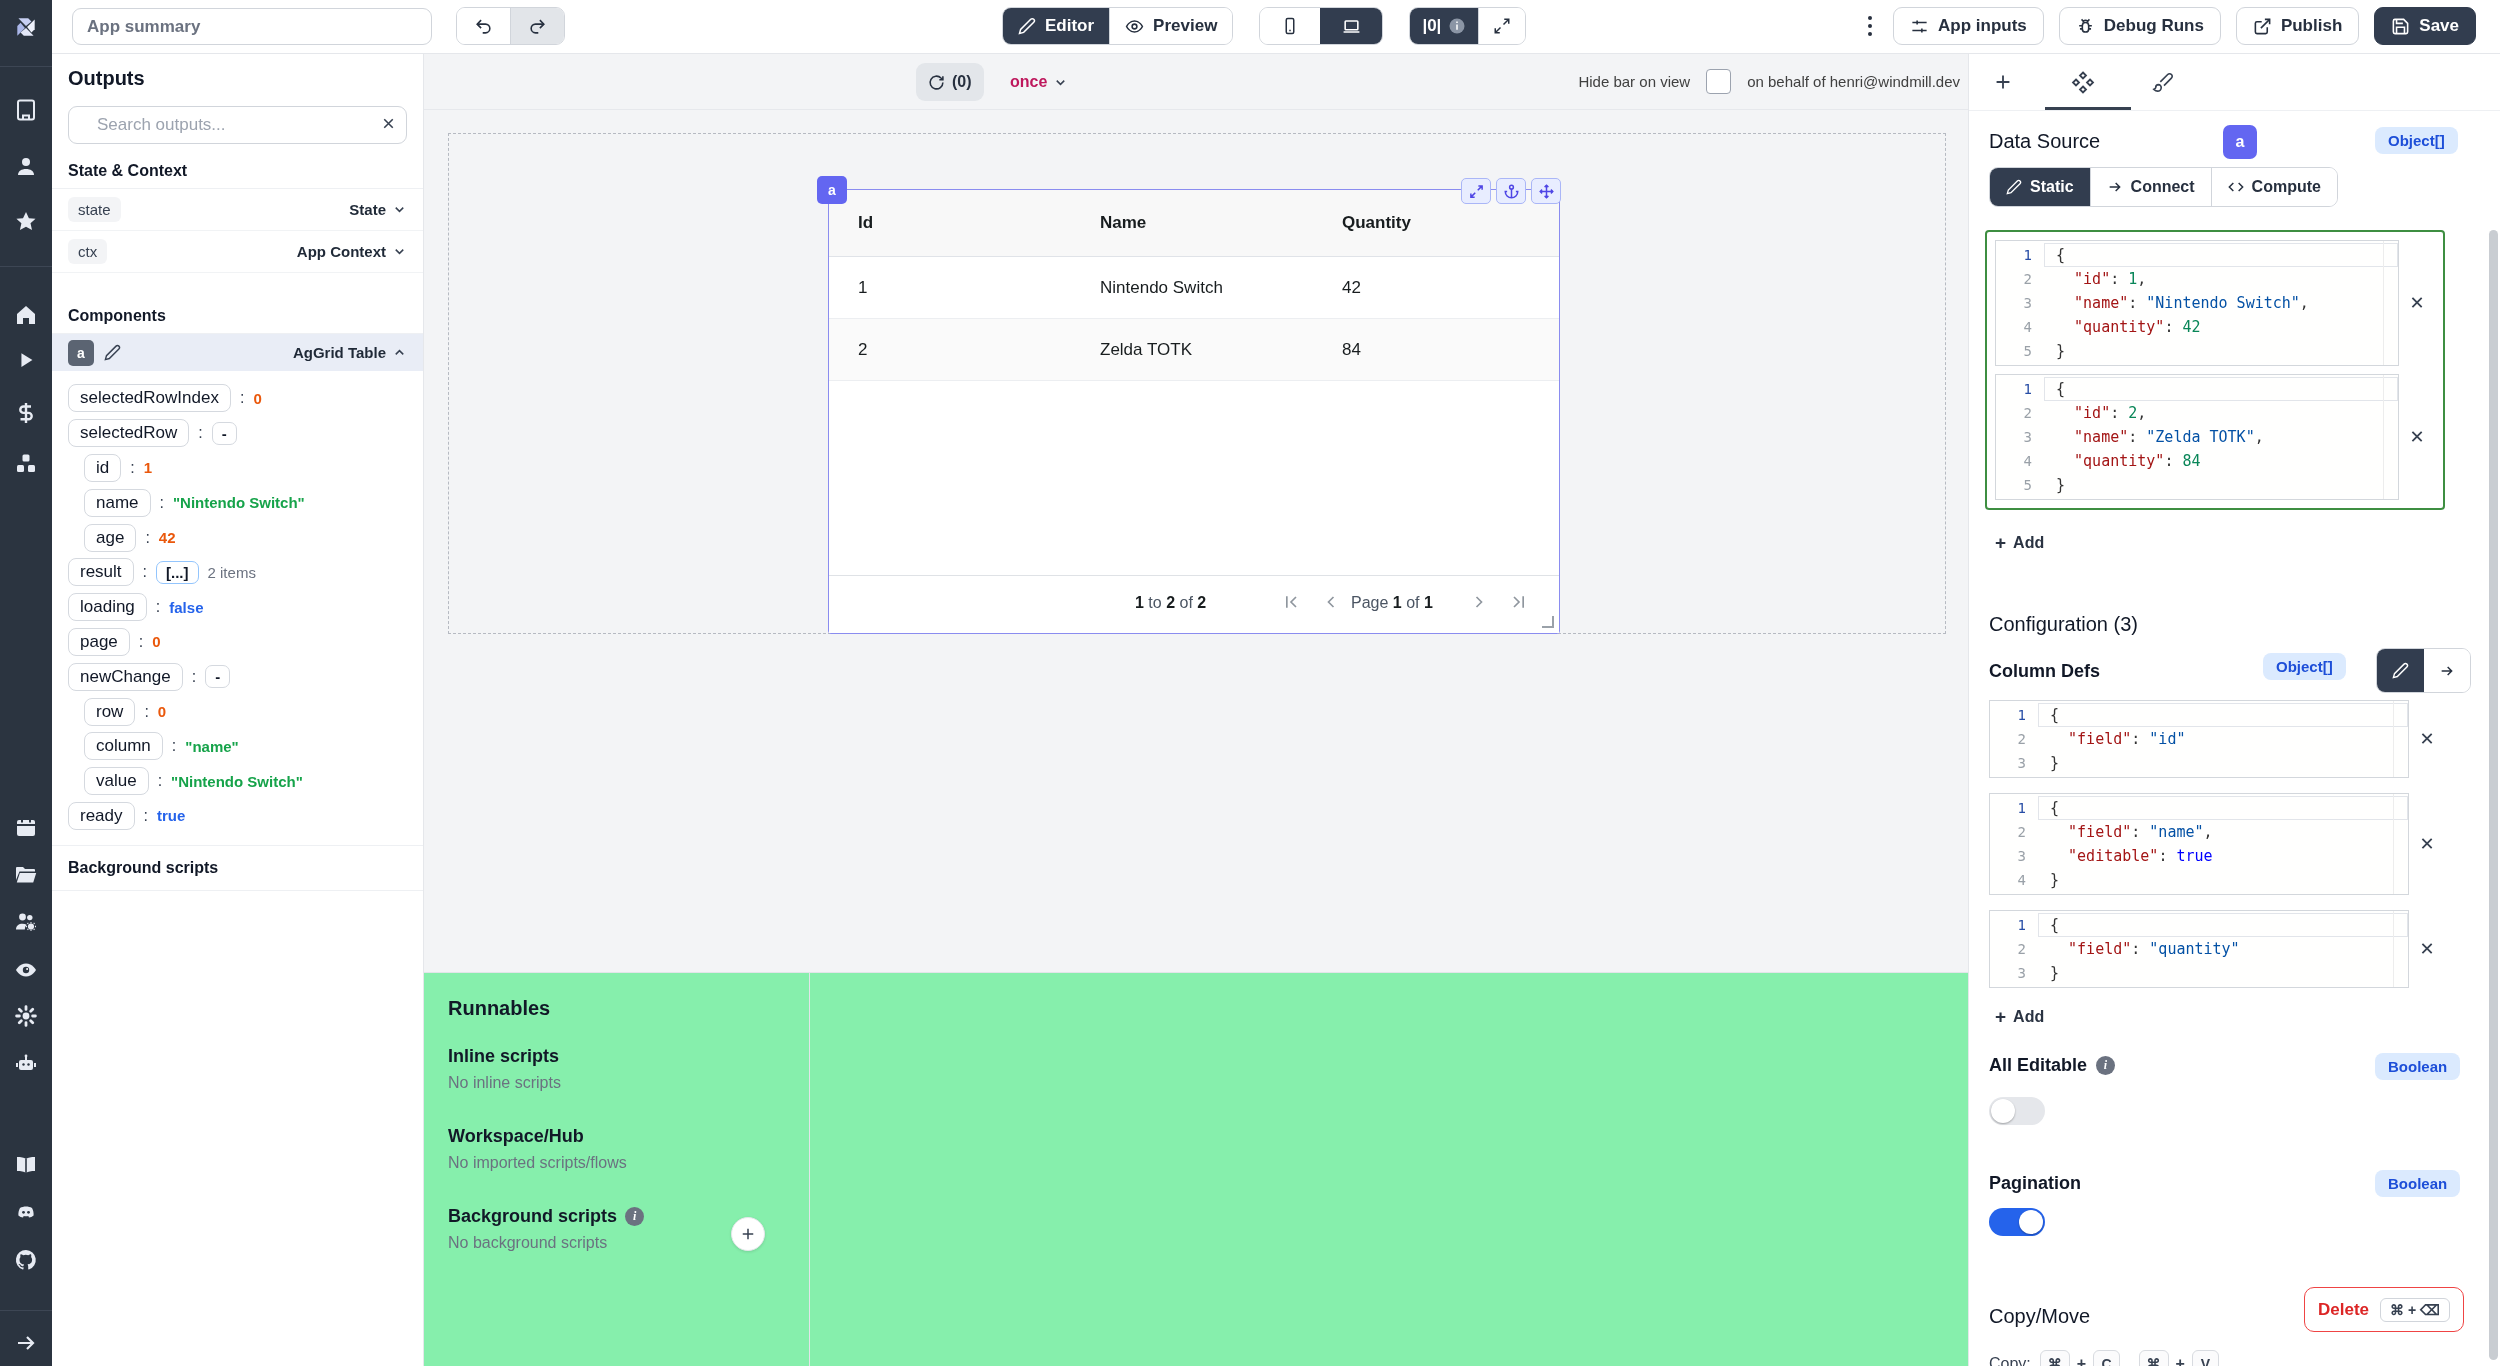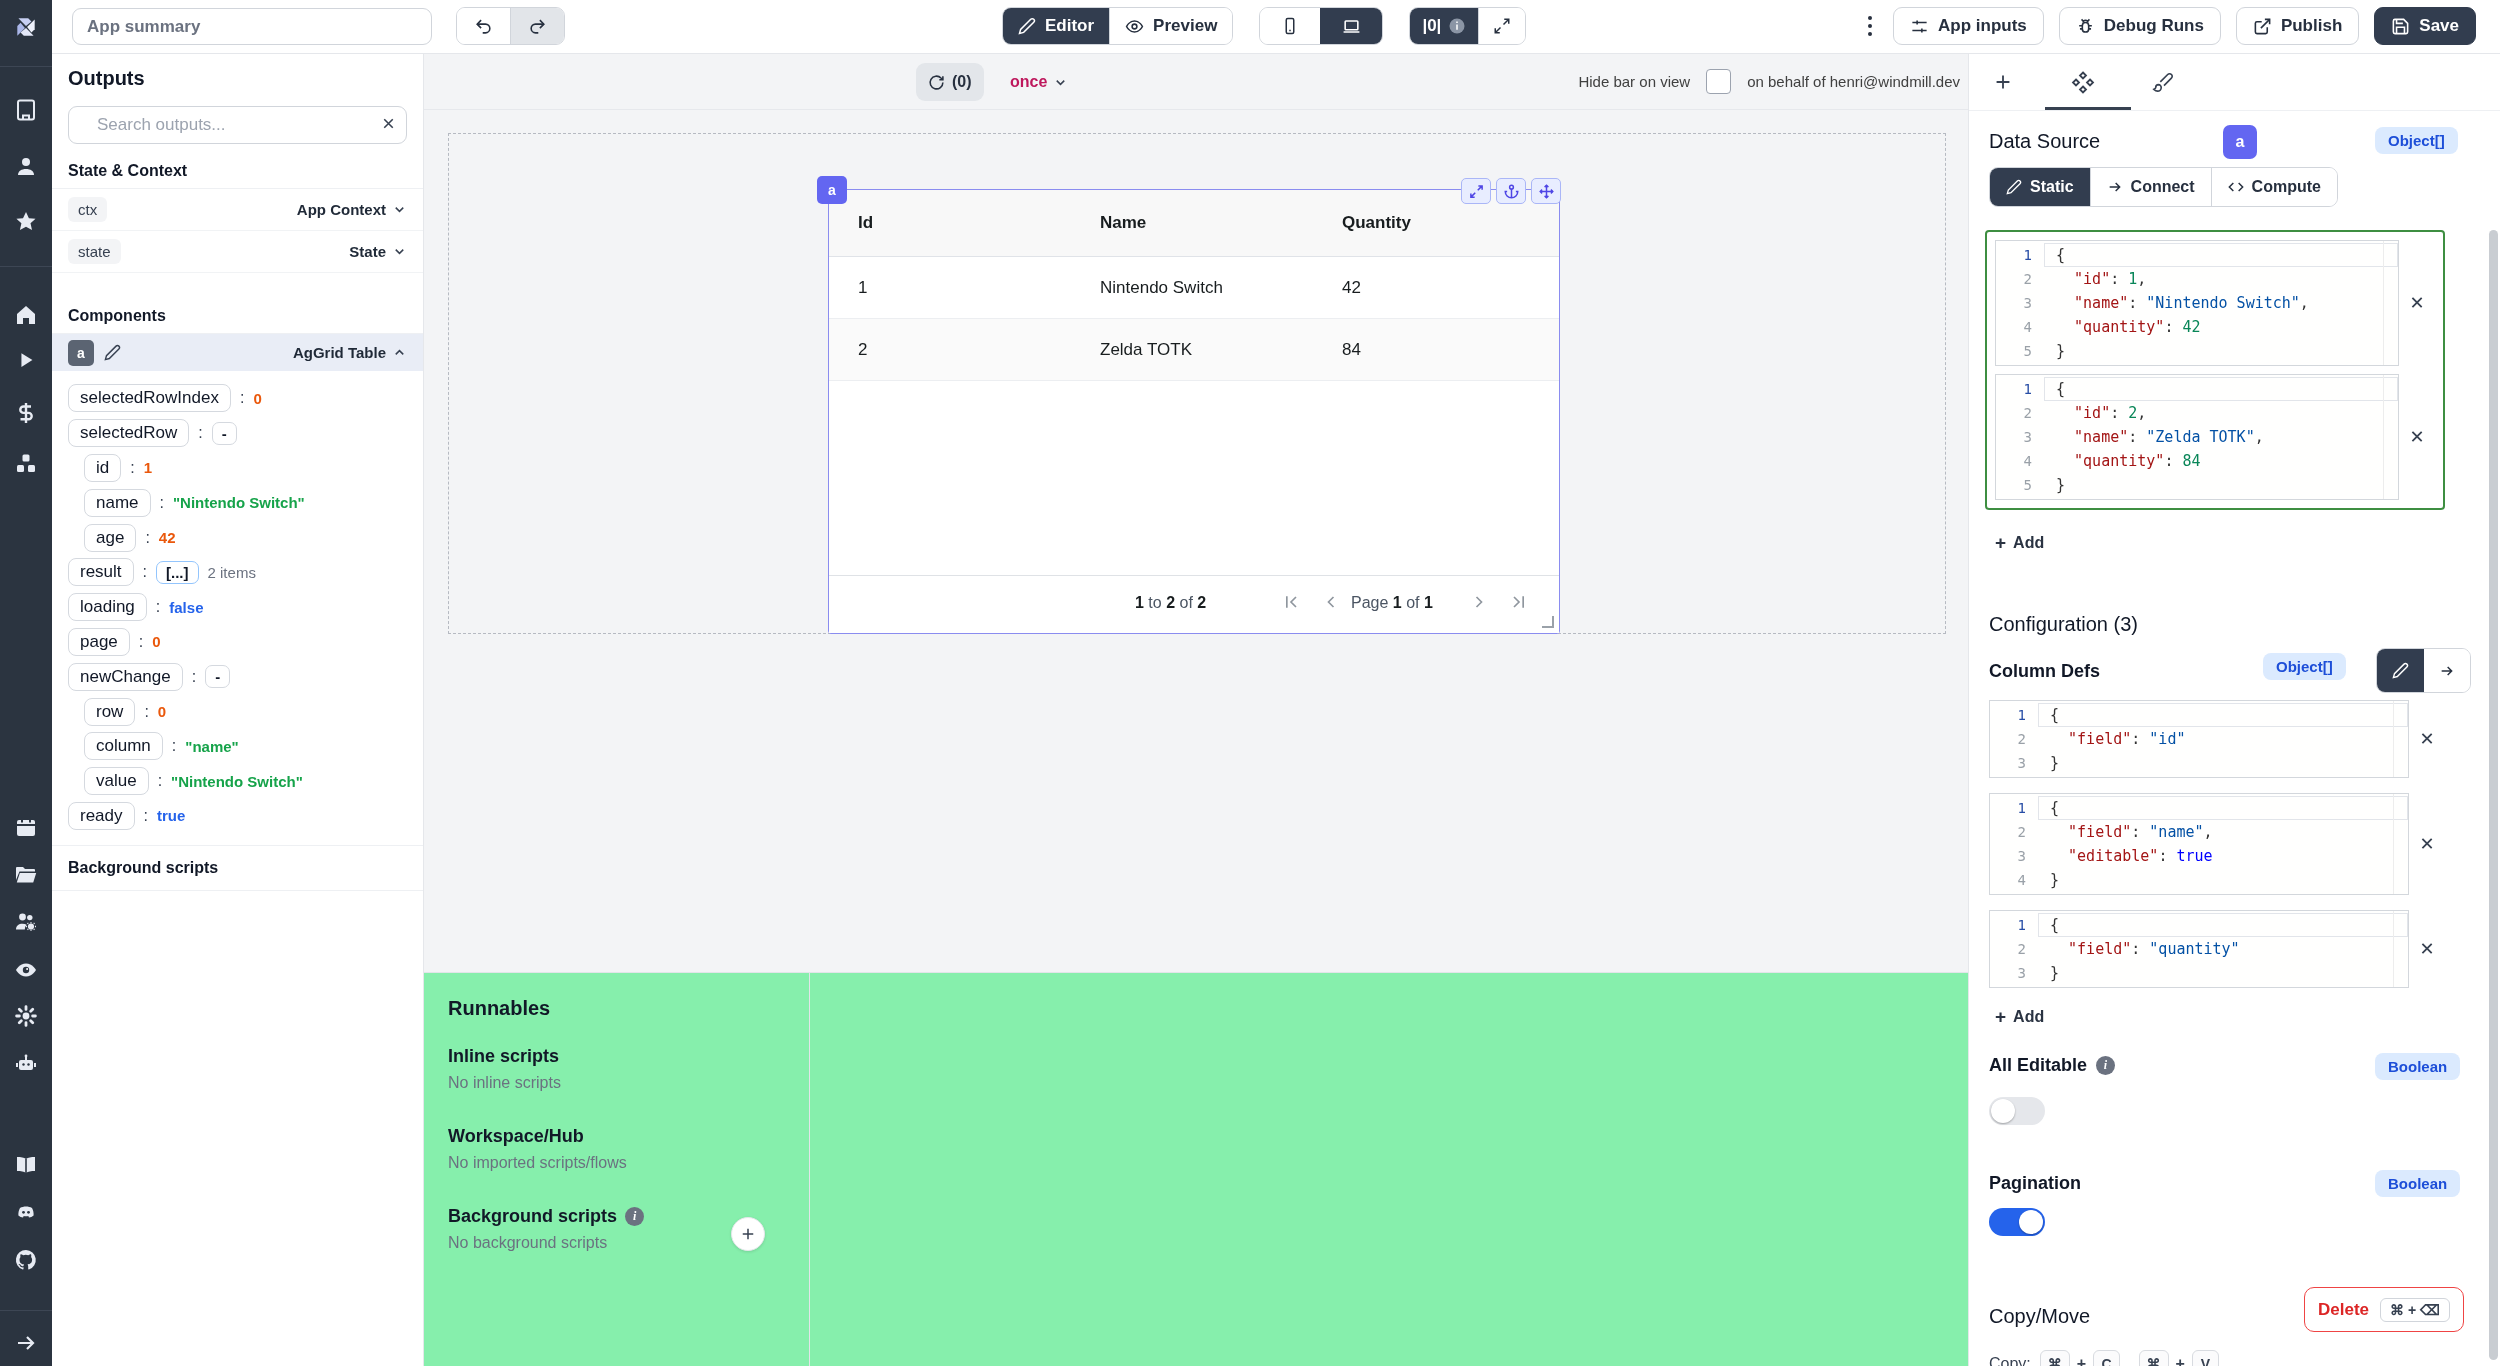--- a/index.html
+++ b/index.html
@@ -381,32 +381,32 @@
     <div class="search-wrap">
       <input class="search-input" placeholder="Search outputs..." style="">
       <button class="search-x">
         <svg width="17" height="17" viewBox="0 0 24 24" fill="none" stroke="currentColor" stroke-width="2.2">
             <path d="M18 6 6 18M6 6l12 12"></path>
           </svg>
       </button>
     </div>
     <div class="sec-title">State &amp; Context</div>
     <div class="kv-row">
+      <span class="gchip">state</span>
+      <span class="kv-right">
+        <span>State</span>
+        <svg width="15" height="15" viewBox="0 0 24 24" fill="none" stroke="#374151" stroke-width="2.4">
+            <path d="m6 9 6 6 6-6"></path>
+          </svg>
+      </span>
+    </div>
+    <div class="kv-row">
       <span class="gchip">ctx</span>
       <span class="kv-right">
         <span>App Context</span>
-        <svg width="15" height="15" viewBox="0 0 24 24" fill="none" stroke="#374151" stroke-width="2.4">
-            <path d="m6 9 6 6 6-6"></path>
-          </svg>
-      </span>
-    </div>
-    <div class="kv-row">
-      <span class="gchip">state</span>
-      <span class="kv-right">
-        <span>State</span>
         <svg width="15" height="15" viewBox="0 0 24 24" fill="none" stroke="#374151" stroke-width="2.4">
             <path d="m6 9 6 6 6-6"></path>
           </svg>
       </span>
     </div>
     <div class="sec-title comp-title">Components</div>
     <div class="comp-row">
       <span class="idbadge">a</span>
       <svg width="17" height="17" viewBox="0 0 24 24" fill="none" stroke="#374151" stroke-width="2">
           <path d="M17 3a2.8 2.8 0 0 1 4 4L7.5 20.5 2 22l1.5-5.5Z"></path>

